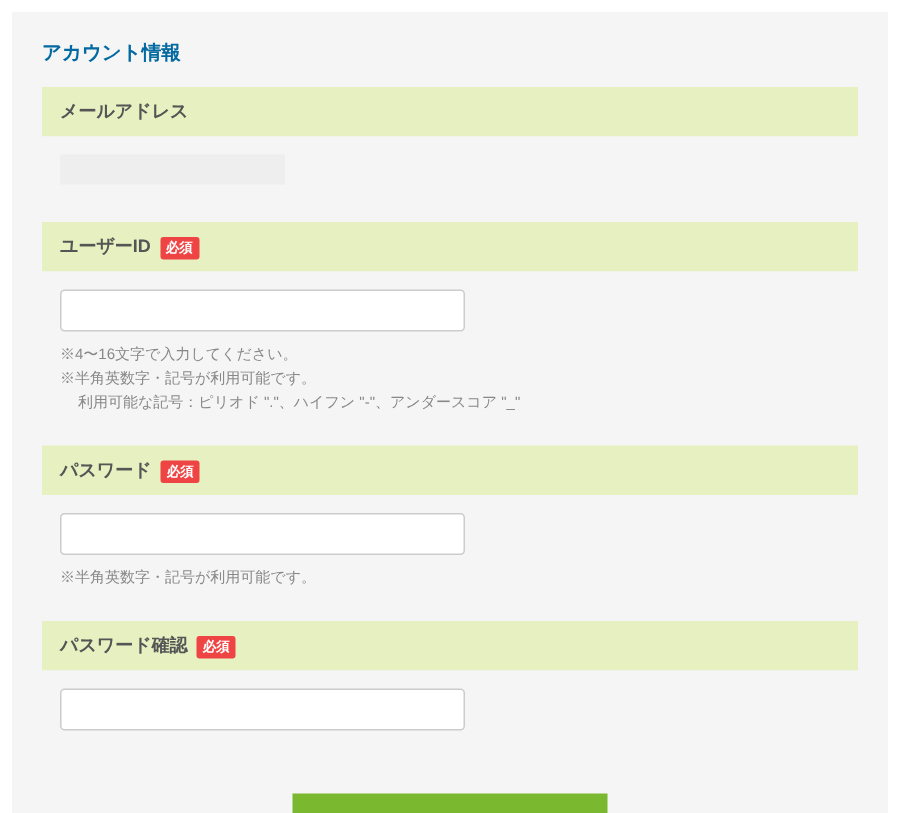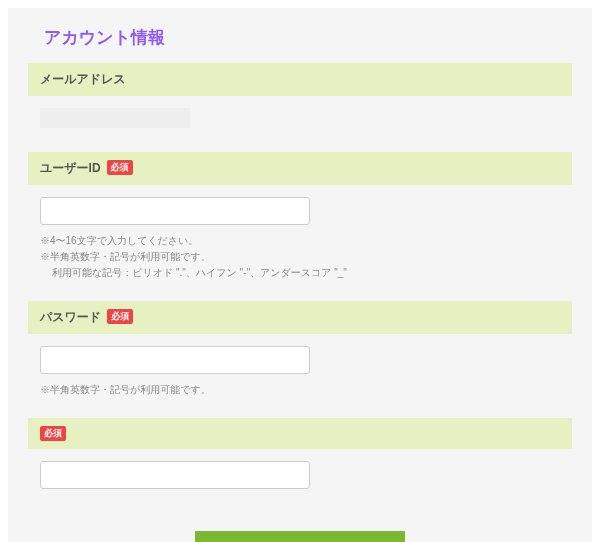--- a/index.html
+++ b/index.html
@@ -12,34 +12,34 @@
       background: #ffffff;
       width: 600px;
       height: 542px;
     }
     .container {
       background: #f5f5f5;
       padding: 18px 20px 22px 20px;
       margin: 8px;
     }
     .page-title {
-      font-size: 17px;
+      font-size: 13px;
       font-weight: bold;
-      color: #8b5cf6;
+      color: #0369a1;
       margin-bottom: 14px;
-      margin-left: 16px;
+      margin-left: 0;
     }
     .section-header {
       background: #e6f0c0;
       padding: 8px 12px;
       font-size: 12px;
       font-weight: bold;
       color: #555555;
       display: flex;
-      align-items: flex-start;
+      align-items: flex-end;
       gap: 6px;
     }
     .required-badge {
       background: #ef4444;
       color: #ffffff;
       font-size: 9px;
       font-weight: bold;
       padding: 1px 4px;
       border-radius: 2px;
       display: inline-block;
@@ -121,20 +121,21 @@
     <span class="required-badge">必須</span>
   </div>
   <div class="field-body">
     <input type="password" class="text-input" value="" style="">
     <div class="help-text">
       <div>※半角英数字・記号が利用可能です。</div>
     </div>
   </div>
 
   <div class="section-header">
+    <span>パスワード確認</span>
     <span class="required-badge">必須</span>
   </div>
   <div class="field-body">
     <input type="password" class="text-input" value="" style="">
   </div>
 
   <div class="button-row">
     <button class="primary-button">次に進む</button>
   </div>
 </div>

